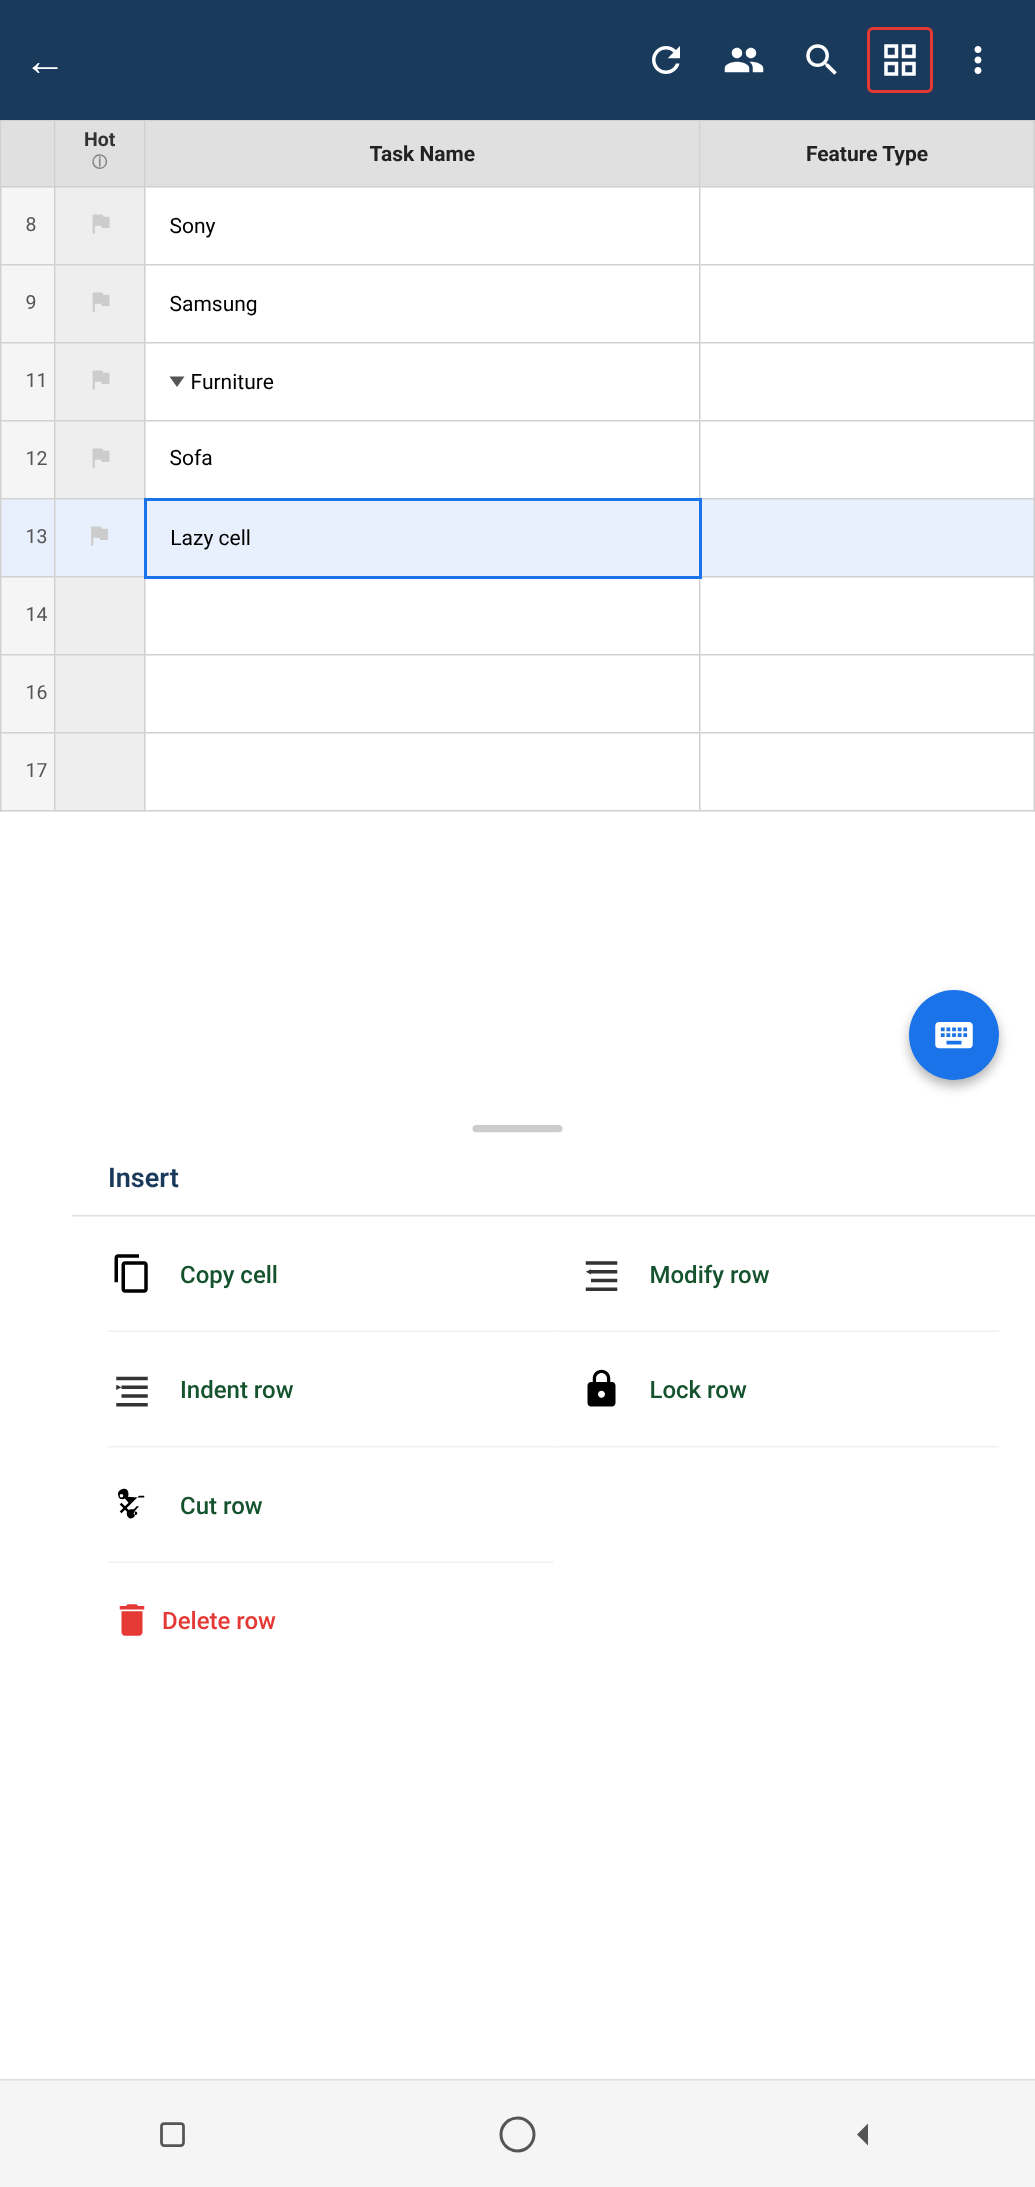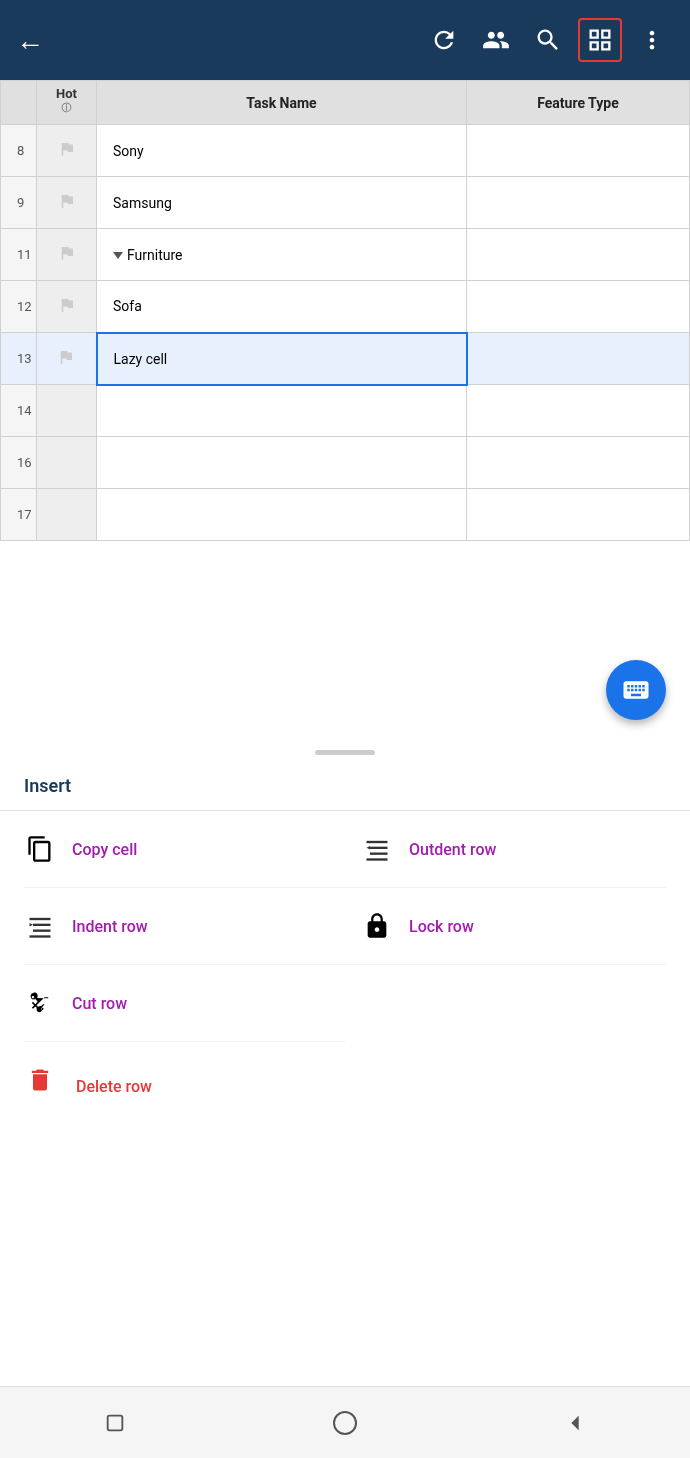--- a/index.html
+++ b/index.html
@@ -163,20 +163,21 @@
       height: 5px;
       background: #ccc;
       border-radius: 3px;
       margin: 10px auto 0;
     }
 
     
     .bottom-panel {
       background: #fff;
       padding: 0 24px;
+      margin-left: 48px;
     }
     .panel-section-title {
       font-size: 18px;
       font-weight: 600;
       color: #1a3a5c;
       padding: 20px 0 14px;
     }
     .panel-divider {
       height: 1px;
       background: #e0e0e0;
@@ -210,29 +211,29 @@
       justify-content: center;
       flex-shrink: 0;
     }
     .menu-item-icon svg {
       width: 28px;
       height: 28px;
     }
     .menu-item-label {
       font-size: 16px;
       font-weight: 500;
-      color: #a21caf;
+      color: #14532d;
     }
     .menu-item-label-red {
       color: #e53935;
     }
     .menu-item-single {
       display: flex;
-      align-items: flex-end;
-      gap: 20px;
+      align-items: center;
+      gap: 4px;
       padding: 22px 0;
       cursor: pointer;
     }
 
     
     .android-nav {
       position: absolute;
       bottom: 0;
       left: 0;
       width: 100%;
@@ -426,21 +427,21 @@
     <div class="menu-item">
       <div class="menu-item-icon">
         <svg viewBox="0 0 24 24">
           <rect x="3" y="5" width="18" height="2" fill="#333"></rect>
           <rect x="6" y="10" width="15" height="2" fill="#333"></rect>
           <rect x="6" y="15" width="15" height="2" fill="#333"></rect>
           <rect x="3" y="20" width="18" height="2" fill="#333"></rect>
           <polygon points="3,11 6,9.5 6,12.5" fill="#333"></polygon>
         </svg>
       </div>
-      <span class="menu-item-label">Outdent row</span>
+      <span class="menu-item-label">Modify row</span>
     </div>
 
     <div class="menu-item">
       <div class="menu-item-icon">
         <svg viewBox="0 0 24 24">
           <rect x="3" y="5" width="18" height="2" fill="#333"></rect>
           <rect x="6" y="10" width="15" height="2" fill="#333"></rect>
           <rect x="6" y="15" width="15" height="2" fill="#333"></rect>
           <rect x="3" y="20" width="18" height="2" fill="#333"></rect>
           <polygon points="3,9.5 6,11 3,12.5" fill="#333"></polygon>

